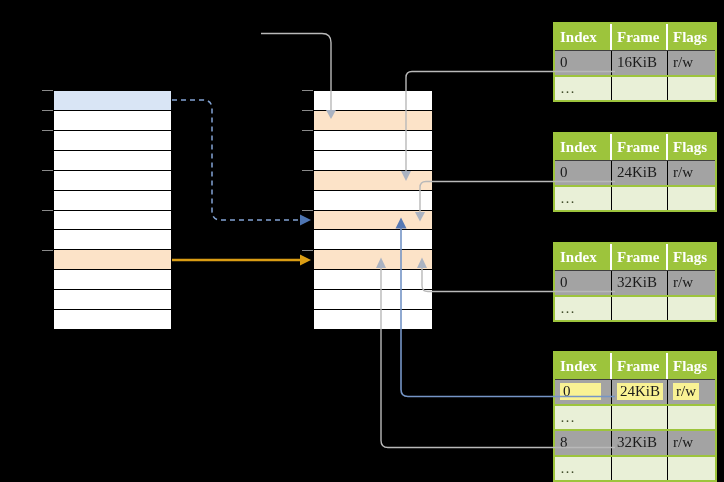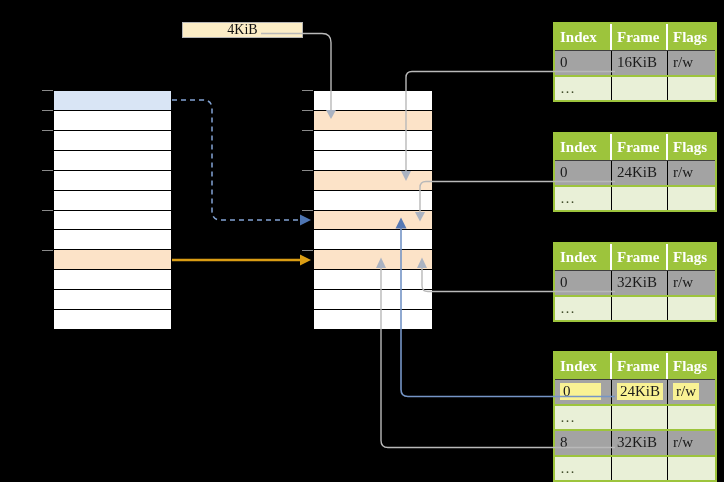--- a/index.html
+++ b/index.html
@@ -45,21 +45,20 @@
 
   
   #wires{position:absolute;left:0;top:0;width:724px;height:482px;
          pointer-events:none;z-index:10;}
 </style>
 </head>
 <body>
 
 <div id="canvas">
 
-  <div class="psize">4KiB</div>
 
   <div class="memcol" style="left:53px;width:119px;">
     <div class="mrow blue"></div>
     <div class="mrow"></div>
     <div class="mrow"></div>
     <div class="mrow"></div>
     <div class="mrow"></div>
     <div class="mrow"></div>
     <div class="mrow"></div>
     <div class="mrow"></div>

